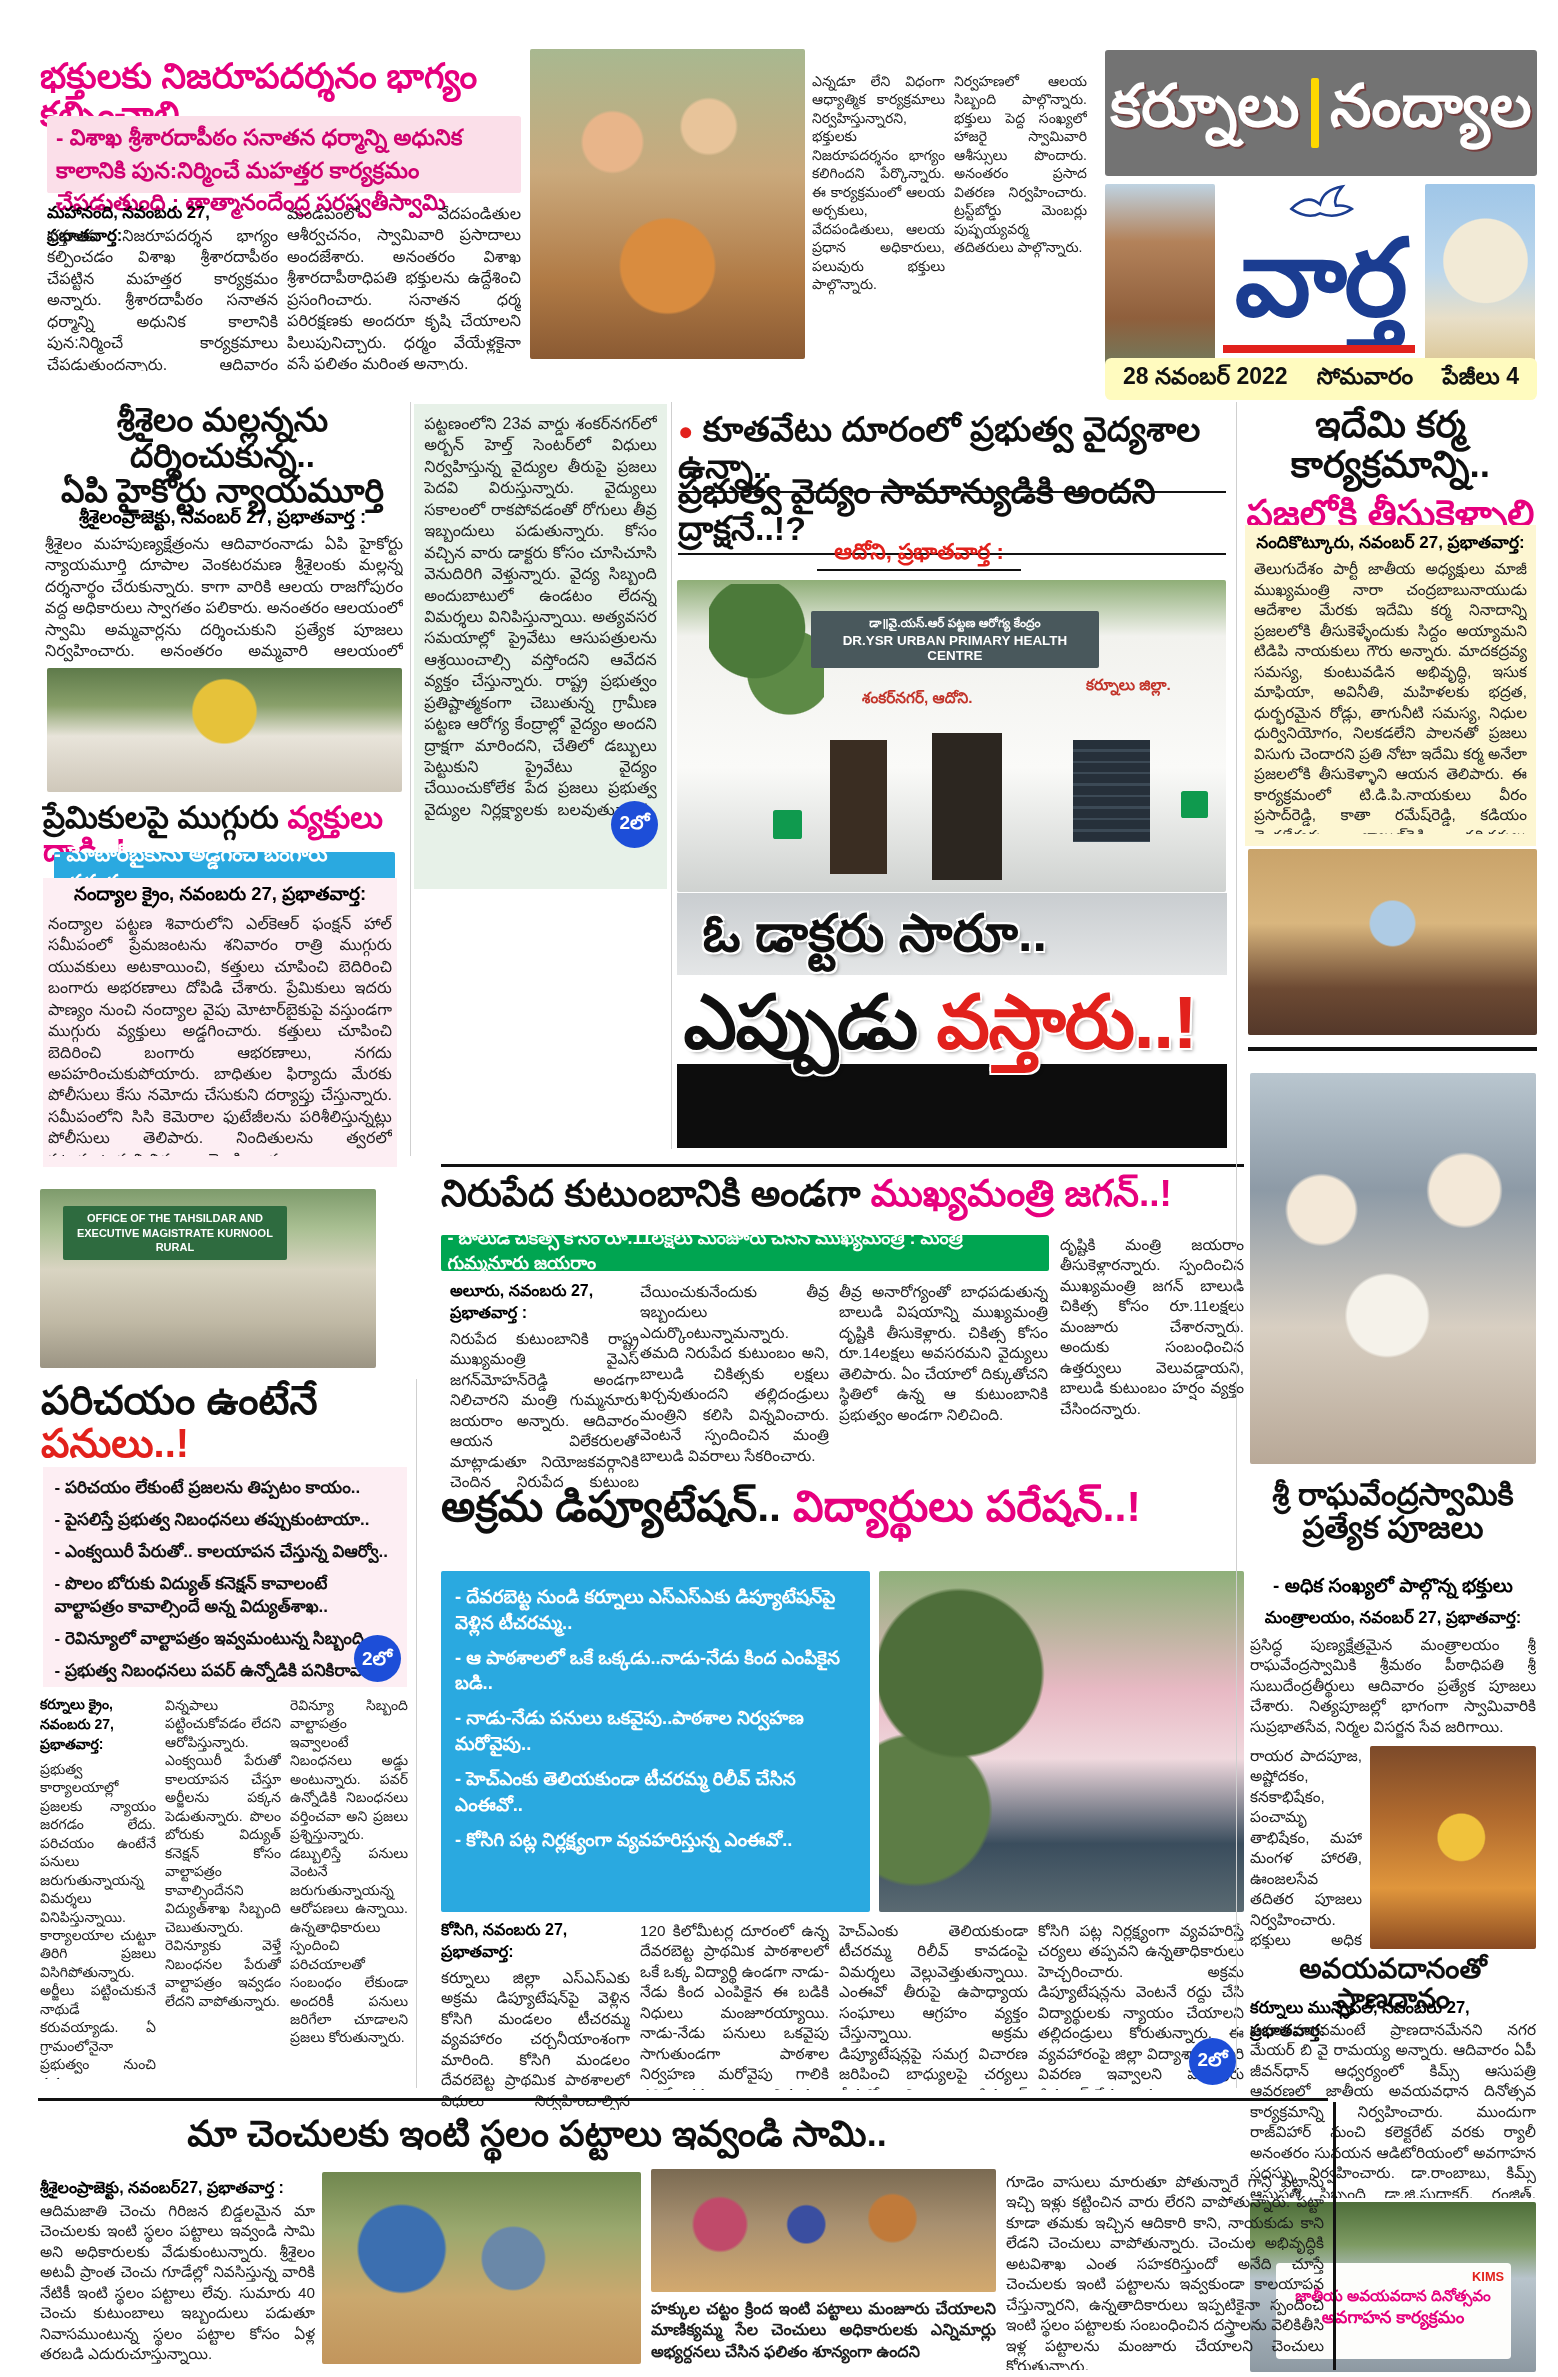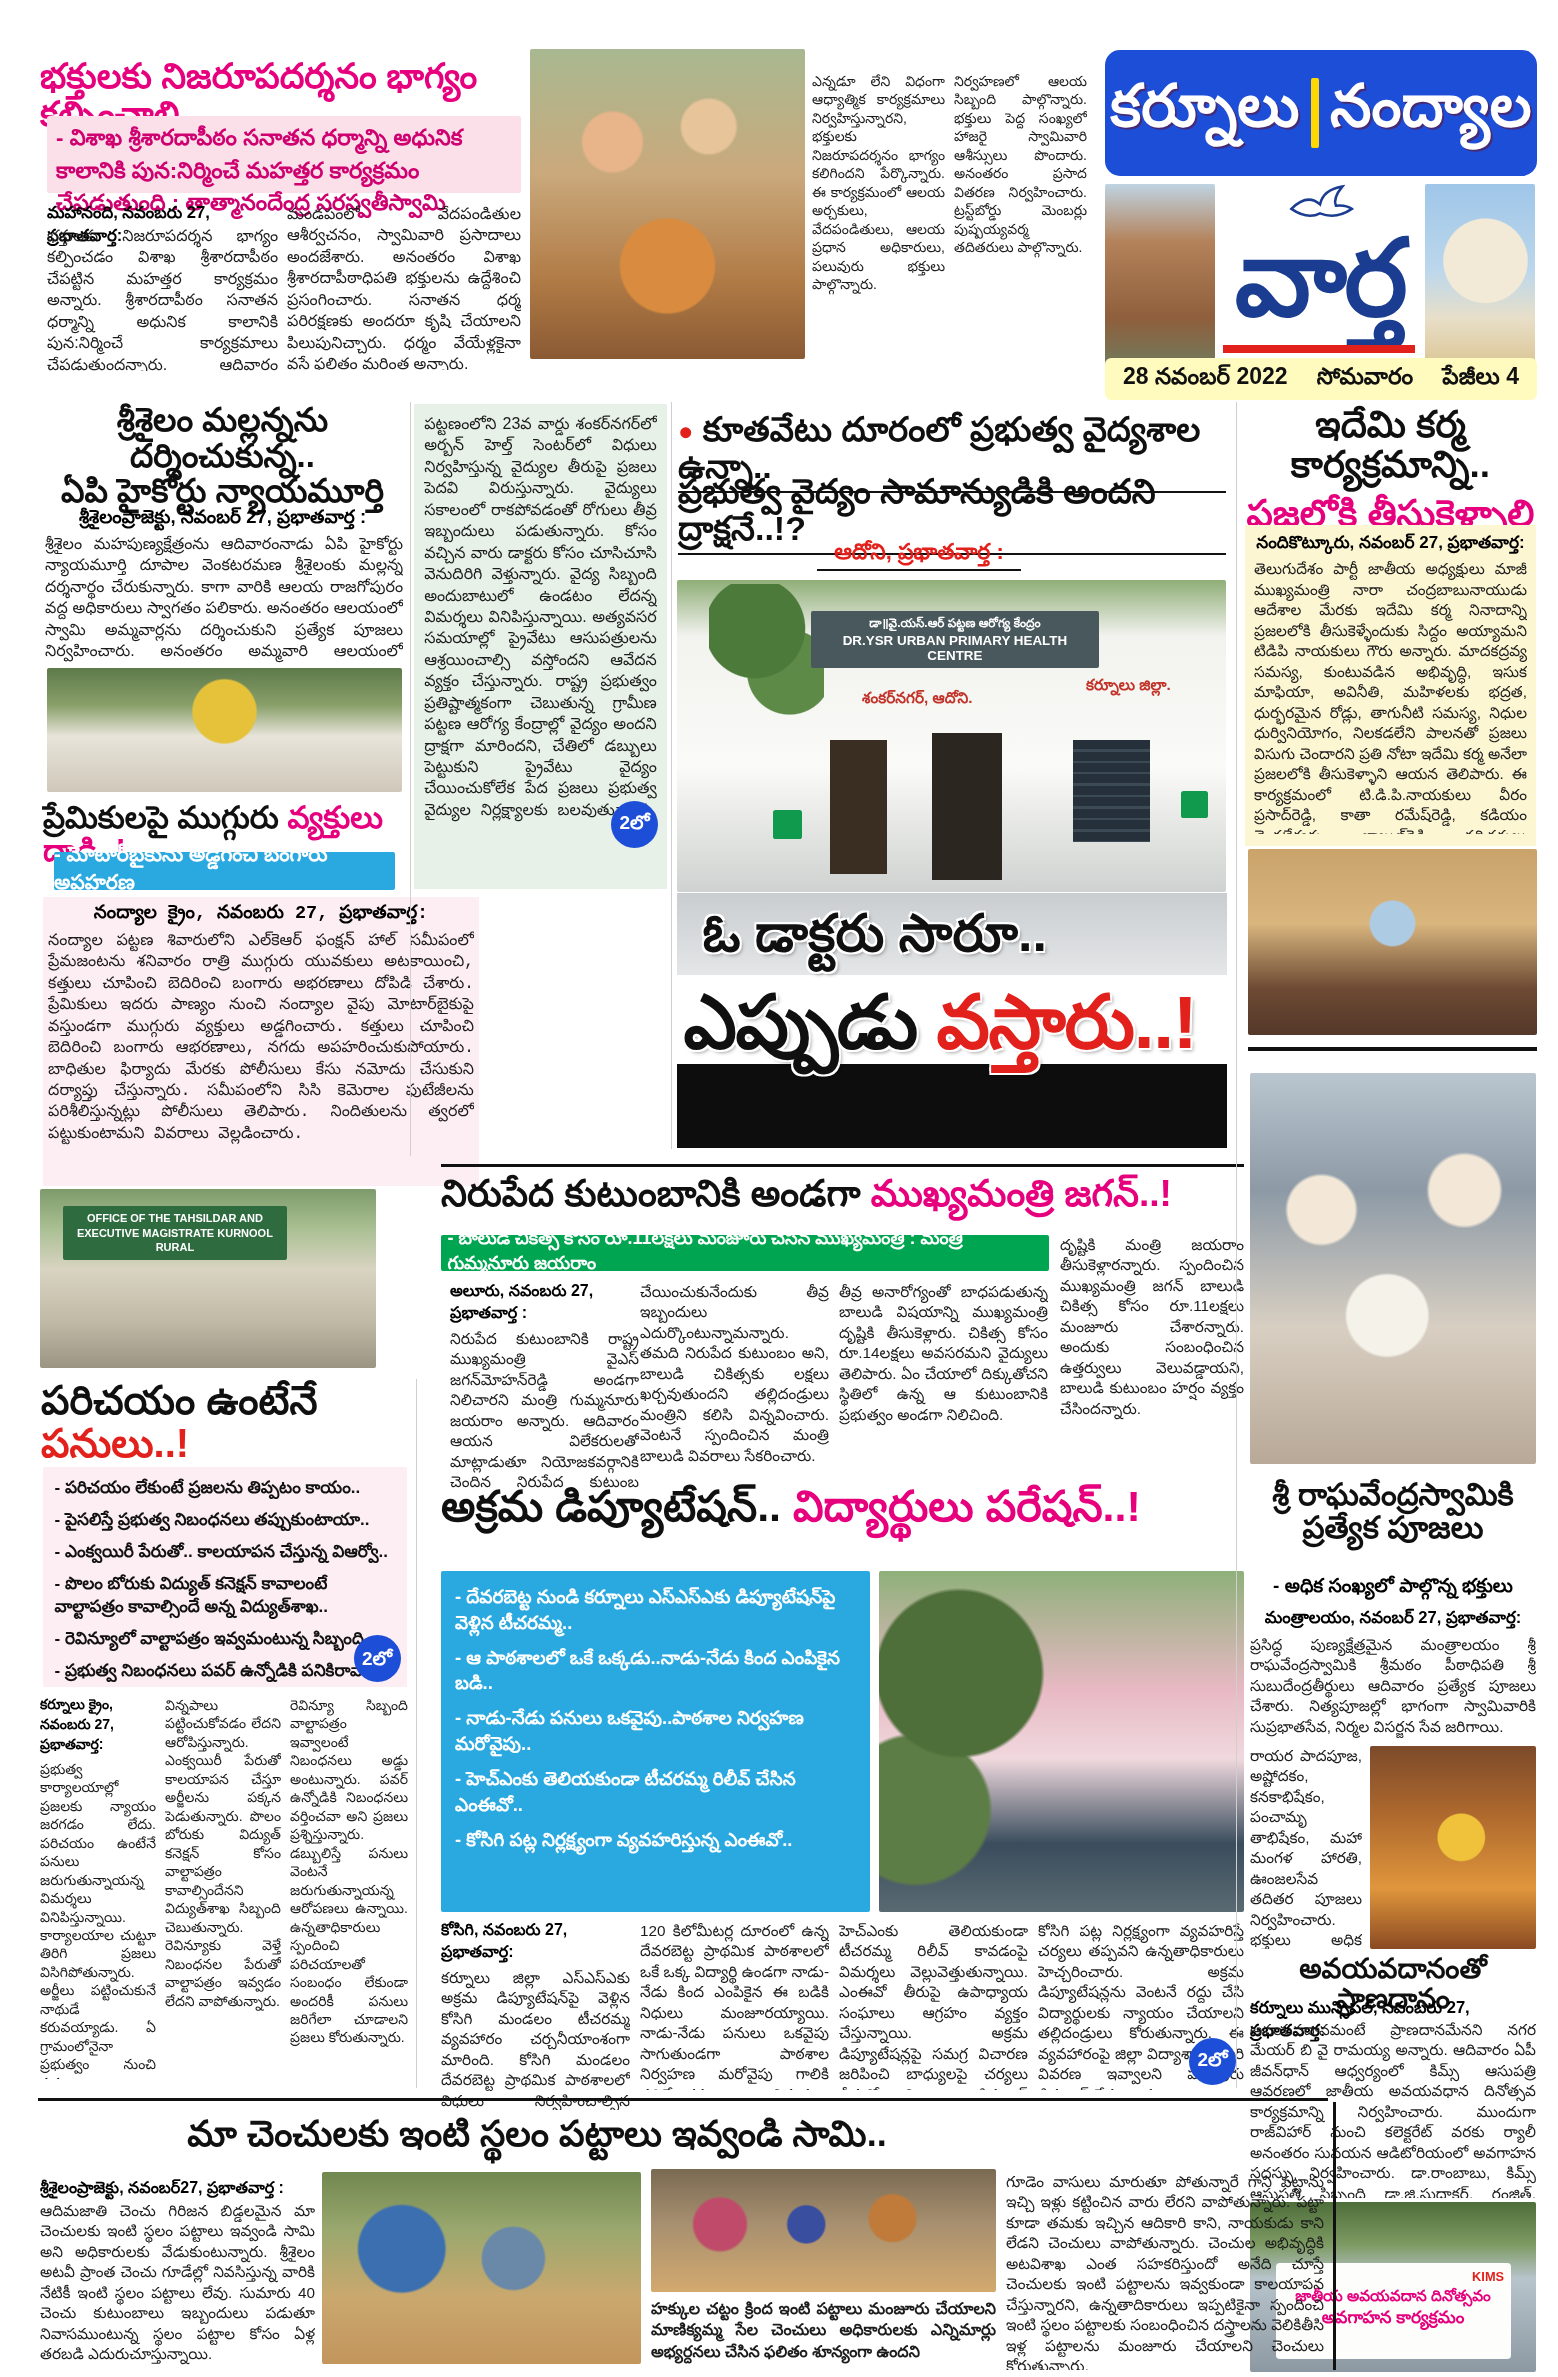--- a/index.html
+++ b/index.html
@@ -13,21 +13,21 @@
   .ctr{text-align:center;}
   .body-txt{font-size:16px;line-height:1.34;text-align:justify;color:#1c1c1c;word-break:break-word;overflow:hidden;}
   .small-txt{font-size:14px;line-height:1.32;text-align:justify;color:#1c1c1c;overflow:hidden;}
   .dl{font-weight:bold;color:#000;}
   .ph{position:absolute;overflow:hidden;border-radius:1.9px;}
   .badge{position:absolute;width:47px;height:47px;border-radius:50%;background:#1d4ed8;color:#fff;
          display:flex;align-items:center;justify-content:center;font-weight:bold;font-size:19px;}
   .rule{position:absolute;background:#111;}
   .colrule{position:absolute;width:1.3px;background:#cfcfcf;}
   
-  .mast-red{background:#1d4ed8;border-radius:15px;display:flex;align-items:center;justify-content:center;gap:11.5px;
+  .mast-red{background:#737373;border-radius:3px;display:flex;align-items:center;justify-content:center;gap:11.5px;
             color:#fff;font-weight:bold;text-shadow:1.9px 1.9px 0 rgba(120,0,0,.45);}
   .mast-sep{width:7.7px;height:70px;background:#ffd800;border-radius:1.9px;}
   .paper-name{color:#1b3d91;font-weight:bold;letter-spacing:-2.6px;}
   .date-strip{background:#fffbbf;border-radius:6.4px;display:flex;align-items:center;justify-content:space-between;
               font-weight:bold;font-size:23px;color:#111;padding:0 18px;box-sizing:border-box;}
   .sub-pink{background:#fbdfe9;color:#cf0070;font-weight:bold;}
   .bar-blue{background:#2aa9e0;color:#fff;font-weight:bold;display:flex;align-items:center;justify-content:center;}
   .bar-green{background:#00a551;color:#fff;font-weight:bold;display:flex;align-items:center;justify-content:center;}
   .box-pink{background:#fdeef3;}
   .box-yellow{background:#fdf6d2;}
@@ -93,21 +93,21 @@
   <div class="abs dl ctr" style="left:43px;top:506px;width:359px;font-size:18.5px;">శ్రీశైలంప్రాజెక్టు, నవంబర్ 27, ప్రభాతవార్త :</div>
   <div class="abs body-txt" style="left:45px;top:533px;width:358px;height:131px;">శ్రీశైలం మహపుణ్యక్షేత్రంను ఆదివారంనాడు ఏపి హైకోర్టు న్యాయమూర్తి దూపాల వెంకటరమణ శ్రీశైలంకు మల్లన్న దర్శనార్థం చేరుకున్నారు. కాగా వారికి ఆలయ రాజగోపురం వద్ద అధికారులు స్వాగతం పలికారు. అనంతరం ఆలయంలో స్వామి అమ్మవార్లను దర్శించుకుని ప్రత్యేక పూజలు నిర్వహించారు. అనంతరం అమ్మవారి ఆలయంలో కుంకుమార్చన చేయించుకున్నారు. వేదపండితుల ఆశీర్వచనం అనంతరం ఆలయ అధికారులు తీర్థప్రసాదాలు అందజేశారు.</div>
   <div class="ph" style="left:47px;top:668px;width:355px;height:124px;background:
        radial-gradient(circle at 50% 35%, #e6c23a 0 16%, transparent 17%),
        linear-gradient(180deg,#5e7a4a 0%,#89a06a 30%,#e8e4da 55%,#cfc8ba 100%);"></div>
 
   <div class="abs hl" style="left:43px;top:801px;width:359px;font-size:31px;">
     <span class="blk">ప్రేమికులపై ముగ్గురు </span><span class="mag">వ్యక్తులు దాడి..!</span>
   </div>
   <div class="abs bar-blue" style="left:54px;top:852px;width:341px;height:38px;font-size:20.4px;border-radius:1.9px;">- మోటార్‌బైకును అడ్డగించి బంగారు అపహరణ</div>
-  <div class="abs box-pink" style="left:43px;top:897px;width:436px;height:289px;padding:5.1px 5.1px;box-sizing:border-box;font-family:Liberation Mono, monospace;">
+  <div class="abs box-pink" style="left:43px;top:878px;width:354px;height:289px;padding:5.1px 5.1px;box-sizing:border-box;">
     <div class="dl ctr" style="font-size:18.5px;margin-bottom:3.8px;">నంద్యాల క్రైం, నవంబరు 27, ప్రభాతవార్త:</div>
     <div class="body-txt" style="height:243px;">నంద్యాల పట్టణ శివారులోని ఎల్‌కెఆర్ ఫంక్షన్ హాల్ సమీపంలో ప్రేమజంటను శనివారం రాత్రి ముగ్గురు యువకులు అటకాయించి, కత్తులు చూపించి బెదిరించి బంగారు అభరణాలు దోపిడి చేశారు. ప్రేమికులు ఇదరు పాణ్యం నుంచి నంద్యాల వైపు మోటార్‌బైకుపై వస్తుండగా ముగ్గురు వ్యక్తులు అడ్డగించారు. కత్తులు చూపించి బెదిరించి బంగారు ఆభరణాలు, నగదు అపహరించుకుపోయారు. బాధితుల ఫిర్యాదు మేరకు పోలీసులు కేసు నమోదు చేసుకుని దర్యాప్తు చేస్తున్నారు. సమీపంలోని సిసి కెమెరాల ఫుటేజీలను పరిశీలిస్తున్నట్లు పోలీసులు తెలిపారు. నిందితులను త్వరలో పట్టుకుంటామని వివరాలు వెల్లడించారు.</div>
   </div>
 
   <div class="ph" style="left:40px;top:1189px;width:336px;height:179px;background:
        linear-gradient(180deg,#7e9b6c 0%,#a9bf92 22%,#d9d4c2 45%,#bfb8a4 75%,#9b9483 100%);">
     <div class="sign-board" style="position:absolute;left:23px;top:16.6px;width:211px;font-size:11px;font-weight:bold;background:#2e6b3f;line-height:1.35;">OFFICE OF THE TAHSILDAR AND EXECUTIVE MAGISTRATE KURNOOL RURAL</div>
   </div>
 
   <div class="abs hl" style="left:41px;top:1379px;width:368px;font-size:40px;">

